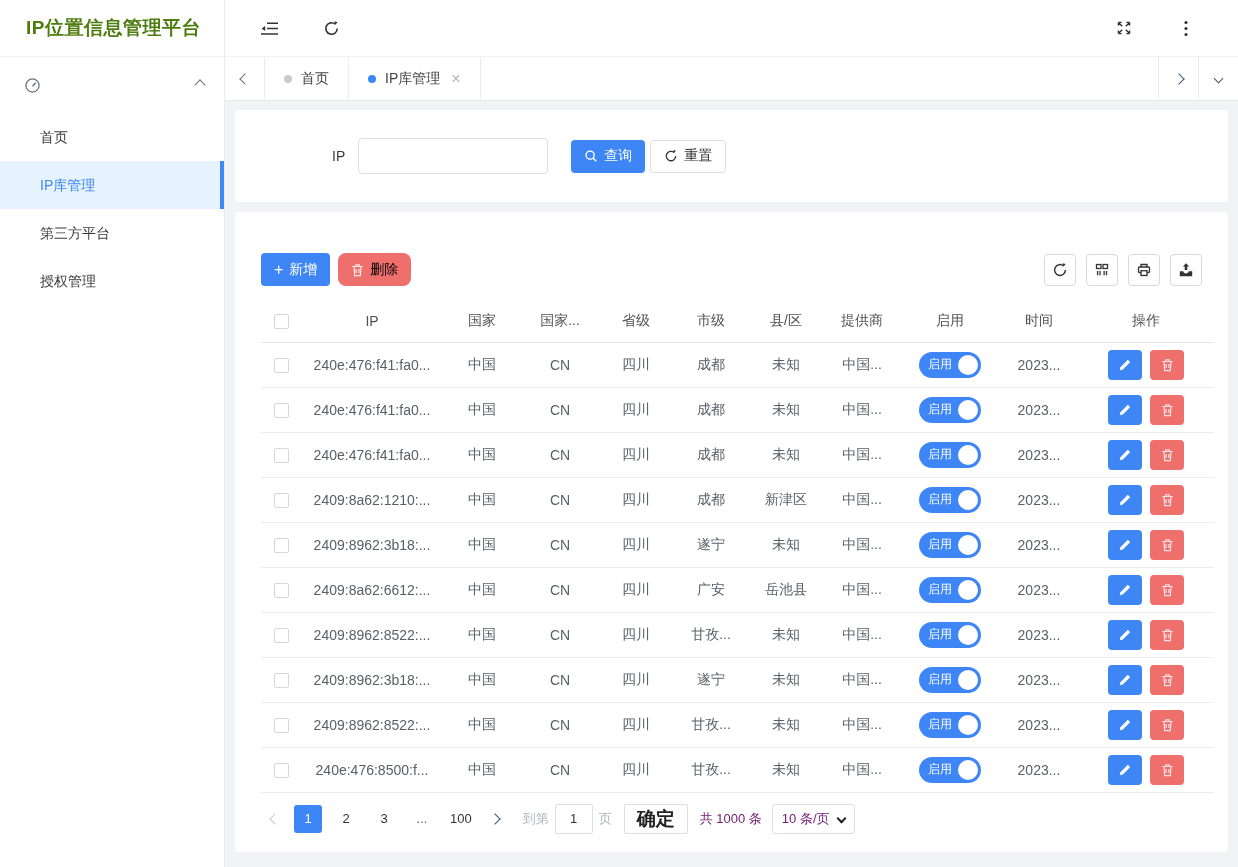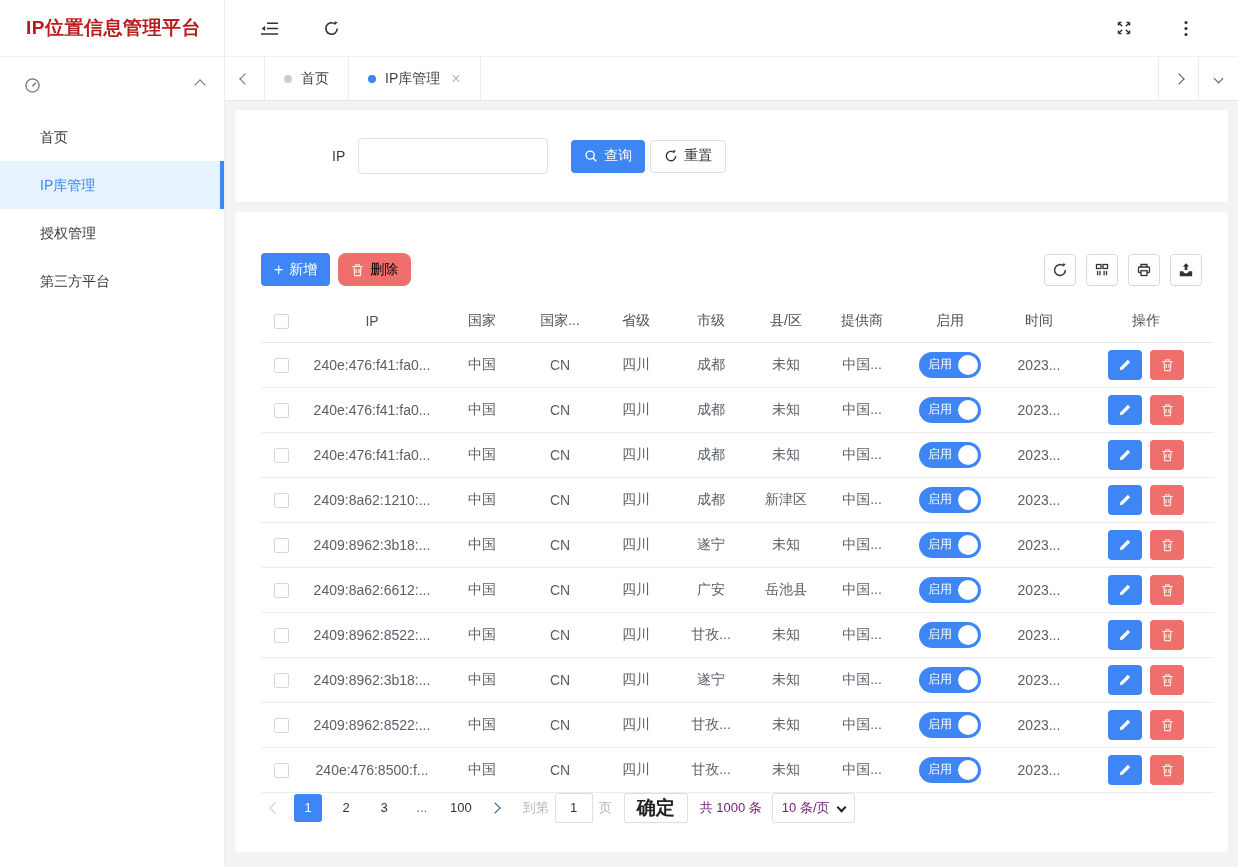--- a/index.html
+++ b/index.html
@@ -5,21 +5,21 @@
   * { box-sizing: border-box; }
   html,body { margin:0; padding:0; }
   body {
     width:1238px; height:867px; overflow:hidden;
     font-family:"Liberation Sans", sans-serif;
     background:#f2f3f5; color:#333; font-size:14px;
   }
   
   .sidebar { position:absolute; left:0; top:0; width:225px; height:867px; background:#fff; border-right:1px solid #ececec; }
   .logo { height:57px; display:flex; align-items:center; padding-left:26px; border-bottom:1px solid #f0f1f3; }
-  .logo span { font-size:19px; font-weight:bold; color:#b91c1c; letter-spacing:.5px; }
+  .logo span { font-size:19px; font-weight:bold; color:#4d7c0f; letter-spacing:.5px; }
   .menu-group-header { height:56px; display:flex; align-items:center; justify-content:space-between; padding:0 20px; cursor:pointer; }
   .menu-item { height:48px; line-height:48px; padding-left:40px; font-size:14px; color:#3a3a3a; cursor:pointer; position:relative; }
   .menu-item.active { background:#e6f2fd; color:#3e86f5; }
   .menu-item.active::after { content:""; position:absolute; right:0; top:0; width:4px; height:100%; background:#3e86f5; }
   
   .main { position:absolute; left:225px; top:0; width:1013px; height:867px; }
   .topbar { height:57px; background:#fff; border-bottom:1px solid #f0f1f3; display:flex; align-items:center; justify-content:space-between; padding:0 40px 0 32px; }
   .topbar-left, .topbar-right { display:flex; align-items:center; gap:38px; }
   .icon-btn { width:24px; height:24px; display:flex; align-items:center; justify-content:center; cursor:pointer; }
   
@@ -63,21 +63,21 @@
   table.grid th { height:42px; font-weight:normal; color:#515151; font-size:14px; border-bottom:1px solid #e6e8eb; text-align:center; white-space:nowrap; overflow:hidden; }
   table.grid td { height:45px; color:#5a5e66; font-size:14px; border-bottom:1px solid #ebedf0; text-align:center; white-space:nowrap; overflow:hidden; }
   .checkbox { display:inline-block; width:15px; height:15px; border:1px solid #d4d7de; border-radius:2px; background:#fff; cursor:pointer; vertical-align:middle; }
   .switch { display:inline-flex; align-items:center; width:62px; height:26px; border-radius:13px; background:#3e86f5; position:relative; cursor:pointer; }
   .switch-label { color:#fff; font-size:12px; margin-left:9px; }
   .switch-knob { position:absolute; right:3px; top:3px; width:20px; height:20px; border-radius:50%; background:#fff; }
   .op-btn { width:34px; height:30px; border:none; border-radius:4px; display:inline-flex; align-items:center; justify-content:center; cursor:pointer; }
   .op-edit { background:#3e86f5; margin-right:8px; }
   .op-del { background:#ee6f6b; }
   
-  .pager { display:flex; align-items:center; font-size:13px; color:#333; }
+  .pager { display:flex; align-items:center; margin-top:11px; font-size:13px; color:#333; }
   .pg-chev { width:28px; height:28px; display:flex; align-items:center; justify-content:center; cursor:pointer; }
   .pg-num { min-width:28px; height:28px; display:inline-flex; align-items:center; justify-content:center; margin:0 5px; border-radius:3px; cursor:pointer; padding:0 4px; }
   .pg-num.active { background:#3e86f5; color:#fff; }
   .pg-num.ellipsis { cursor:default; color:#666; }
   .pg-gray { color:#b2b6bc; margin:0 6px; }
   .pg-gray.first { margin-left:14px; }
   .pg-input { width:38px; height:30px; border:1px solid #dcdfe6; border-radius:2px; text-align:center; font-size:13px; font-family:inherit; outline:none; color:#333; }
   .pg-confirm { height:30px; padding:0 12px; background:#fff; border:1px solid #dcdfe6; border-radius:2px; font-size:19px; font-weight:bold; color:#222; margin:0 6px; cursor:pointer; font-family:inherit; }
   .pg-total { color:#701a75; margin:0 10px 0 6px; }
   .pg-select { height:30px; border:1px solid #dcdfe6; border-radius:3px; display:inline-flex; align-items:center; gap:8px; padding:0 9px; cursor:pointer; color:#701a75; font-size:13px; }
@@ -94,22 +94,22 @@
       <svg width="17" height="17" viewBox="0 0 16 16" fill="none" stroke="#6a7widt080" stroke-width="1.2">
           <circle cx="8" cy="8" r="6.2" stroke="#6a7080"></circle>
           <path d="M8 8.6L11 5.4" stroke="#6a7080" stroke-width="1.4"></path>
         </svg>
     </span>
     <i class="chev up"></i>
   </div>
   <nav id="sidebarMenu">
       <div class="menu-item"><span>首页</span></div>
       <div class="menu-item active"><span>IP库管理</span></div>
+      <div class="menu-item"><span>第三方平台</span></div>
       <div class="menu-item"><span>授权管理</span></div>
-      <div class="menu-item"><span>第三方平台</span></div>
     </nav>
 </aside>
 
 <div class="main">
 
   <header class="topbar">
     <div class="topbar-left">
       <span class="icon-btn">
         <svg width="19" height="15" viewBox="0 0 19 15" fill="none" stroke="#333" stroke-width="1.6">
           <path d="M7 2.2h11M7 7.5h11M1 13h17"></path>

